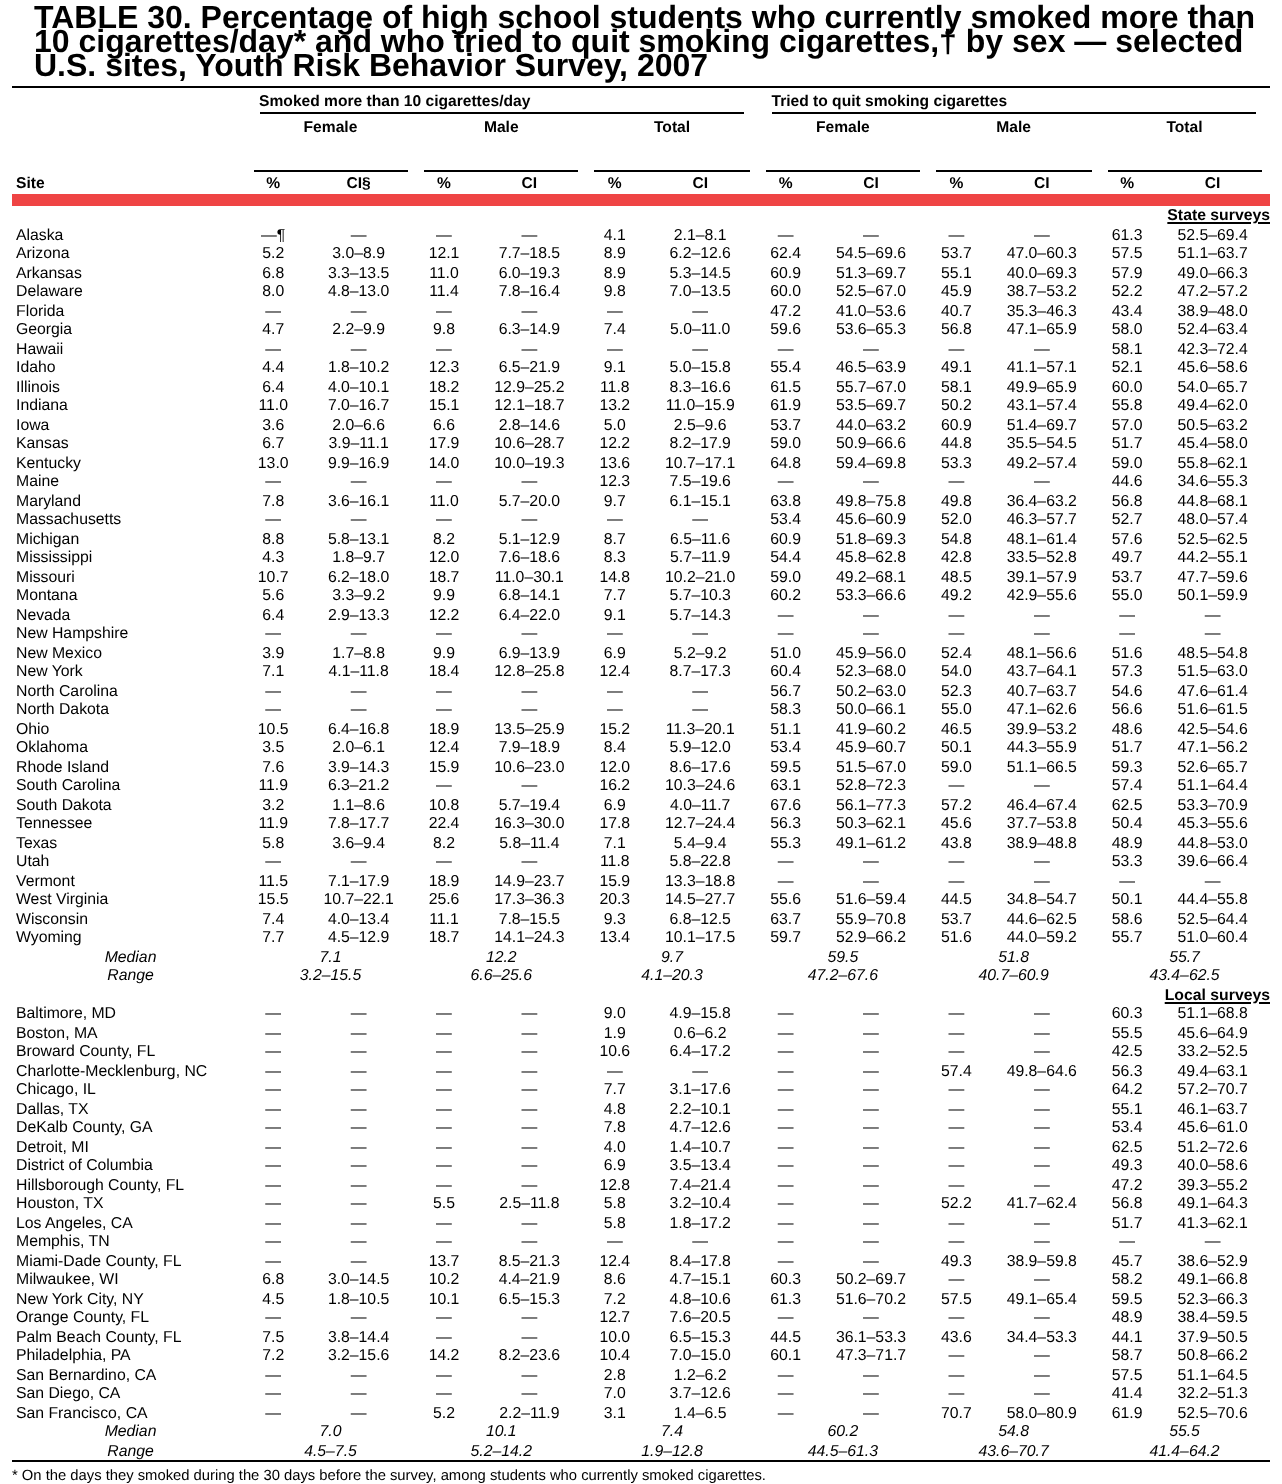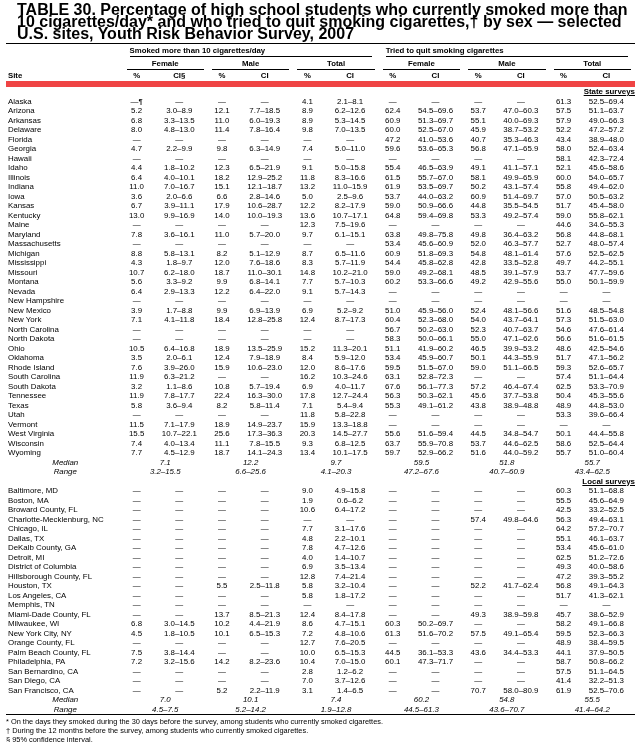--- a/index.html
+++ b/index.html
@@ -18,21 +18,21 @@
   table {
     border-collapse: collapse; table-layout: fixed;
     width: 629px; margin-top: 3px;
     border-top: 1px solid #000; border-bottom: 1px solid #000;
   }
   col.c-site { width: 116px; }
   col.c-pct  { width: 28px; }
   col.c-ci   { width: 57px; }
   thead th { padding: 0; font-size: 7.8px; font-weight: 700; vertical-align: bottom; }
   .grp  { border-bottom: 1px solid #000; margin: 1px 7px 0 7px; padding: 1px 0 1px 0; text-align: left; white-space: nowrap; }
-  .pair { border-bottom: 1px solid #000; margin: 1px 4px 0 4px; padding: 1px 0 1px 0; text-align: center; }
+  .pair { border-bottom: 1px solid #000; margin: 1px 4px 0 4px; padding: 1px 0 17px 0; text-align: center; }
   tr.colhead th { border-bottom: 6px solid #ef4444; padding: 1px 0; text-align: center; }
   tr.colhead th.site-h { text-align: left; padding-left: 2px; }
   tbody td {
     padding: 0; font-size: 7.9px; line-height: 9.5px;
     text-align: center; white-space: nowrap; overflow: hidden;
   }
   tbody td.site { text-align: left; padding-left: 2px; }
   tbody tr.section td { font-weight: 700; text-align: right; padding-left: 2px; text-decoration: underline; }
   tbody tr.summary td { font-style: italic; text-align: center; }
   .footnotes { width: 629px; margin-top: 2px; font-size: 7.4px; line-height: 9px; }
@@ -526,21 +526,21 @@
           <td>53.4</td>
           <td>45.9–60.7</td>
           <td>50.1</td>
           <td>44.3–55.9</td>
           <td>51.7</td>
           <td>47.1–56.2</td>
         </tr>
         <tr class="data">
           <td class="site">Rhode Island</td>
           <td>7.6</td>
-          <td>3.9–26.0</td>
+          <td>3.9–14.3</td>
           <td>15.9</td>
           <td>10.6–23.0</td>
           <td>12.0</td>
           <td>8.6–17.6</td>
           <td>59.5</td>
           <td>51.5–67.0</td>
           <td>59.0</td>
           <td>51.1–66.5</td>
           <td>59.3</td>
           <td>52.6–65.7</td>

